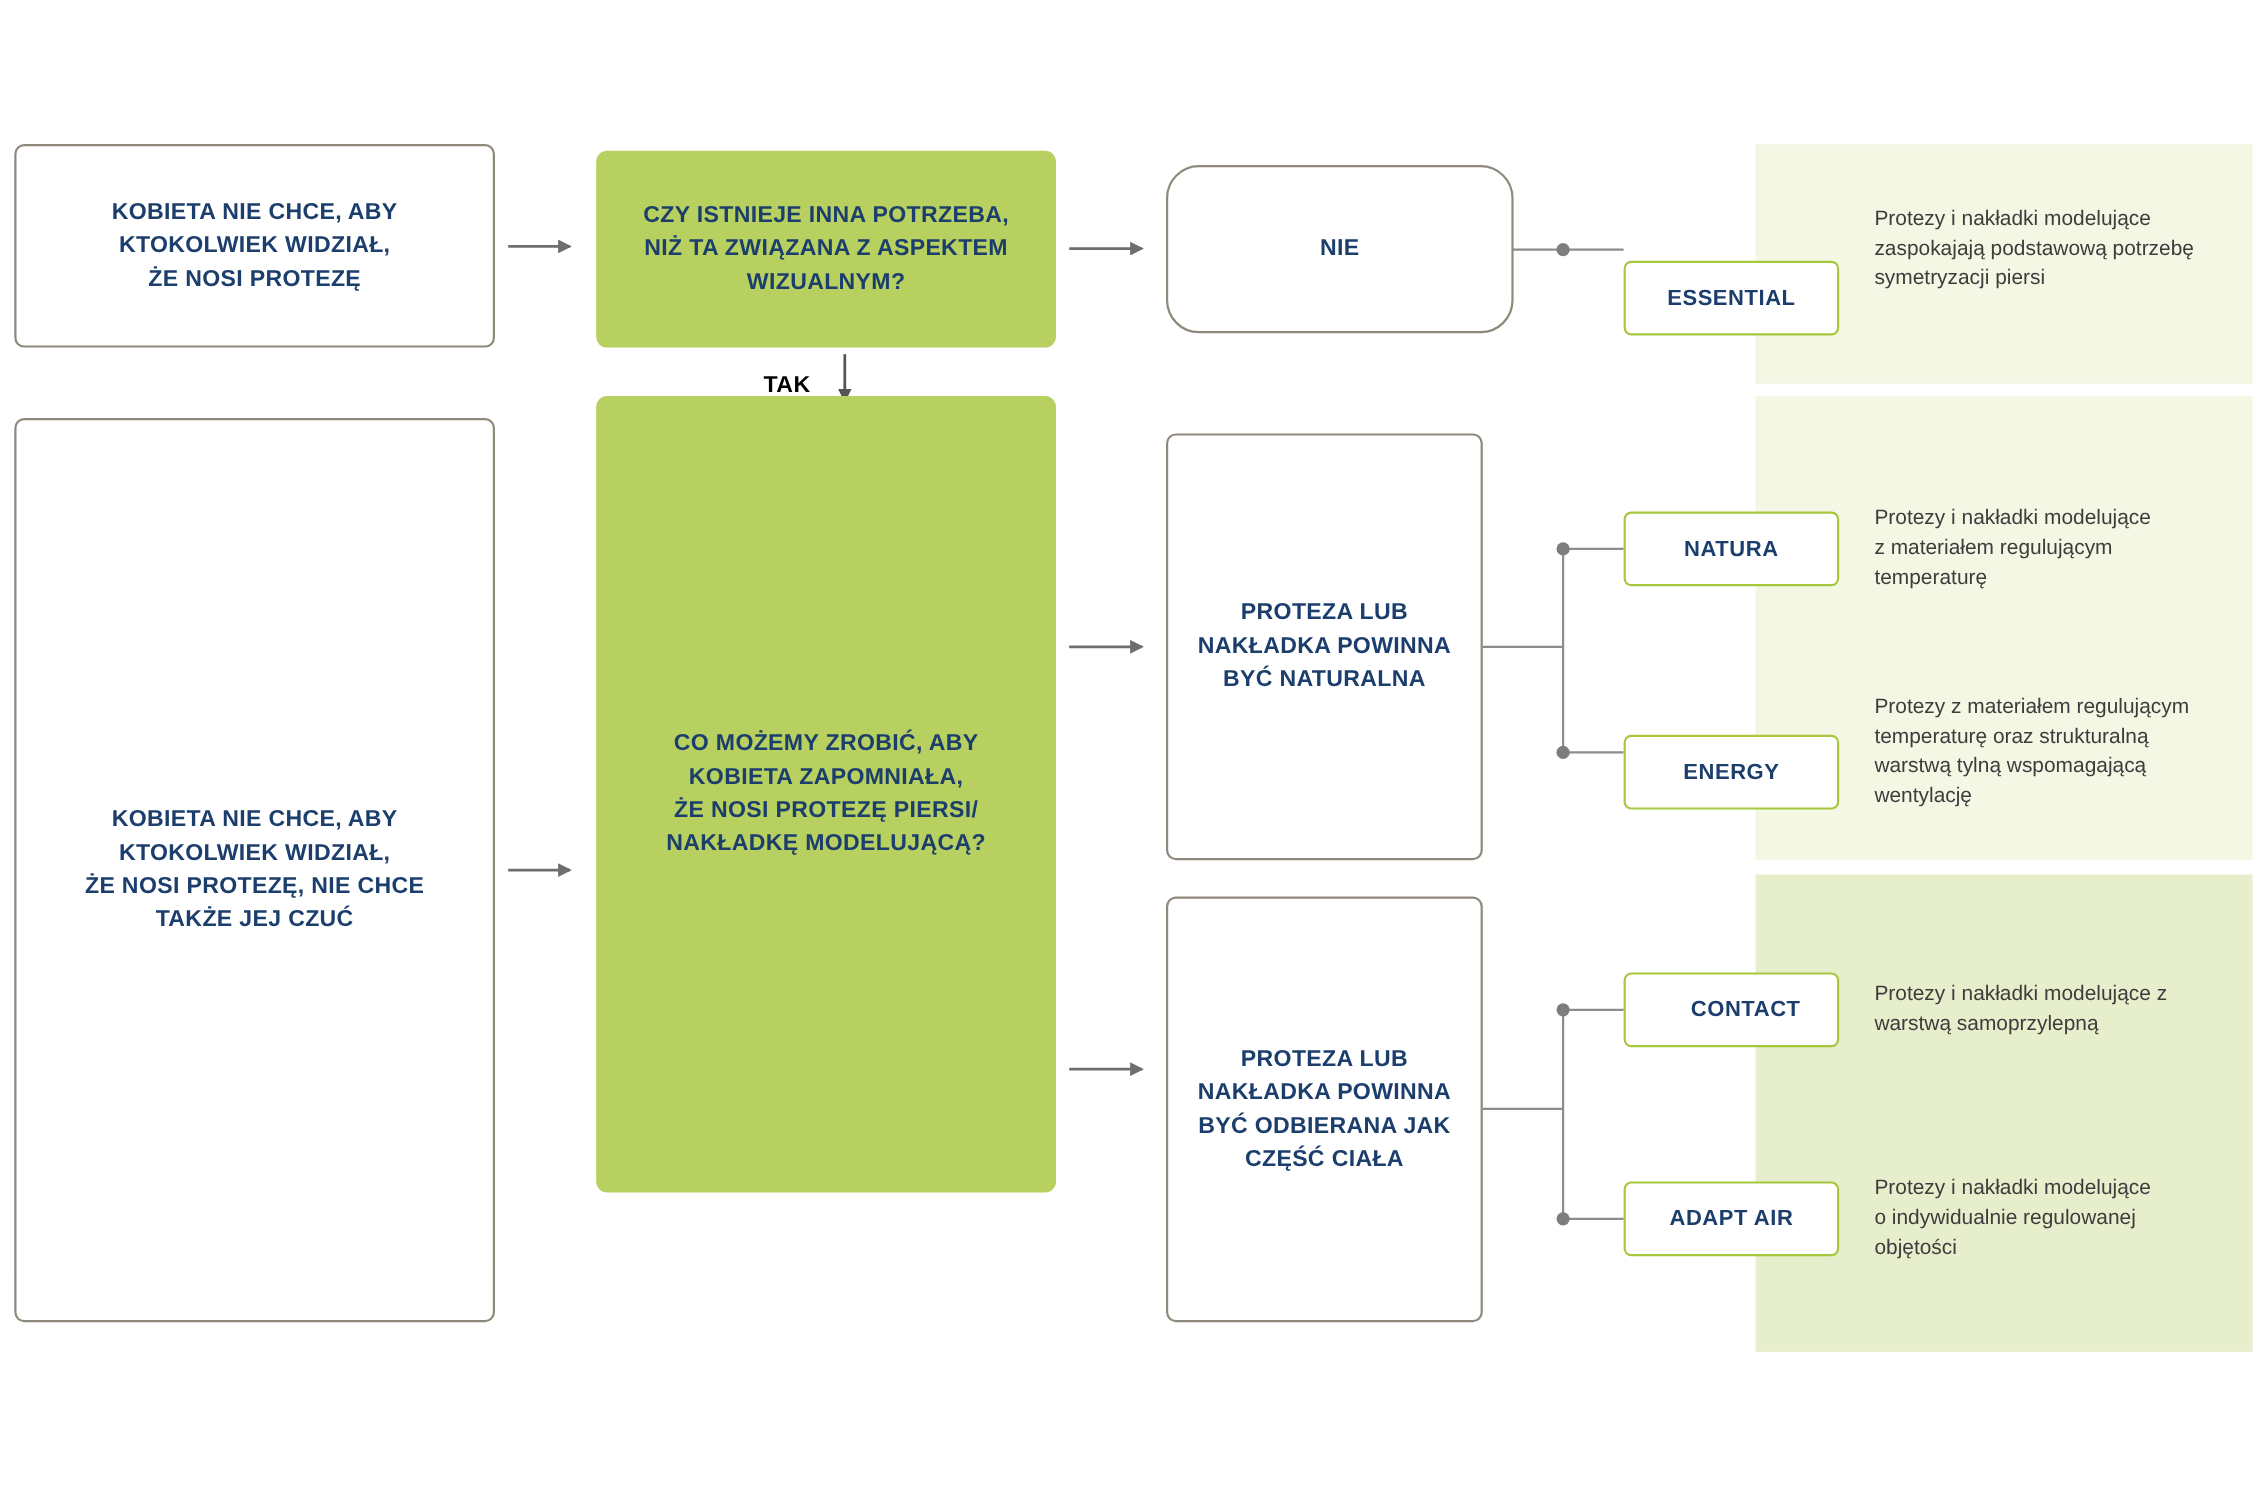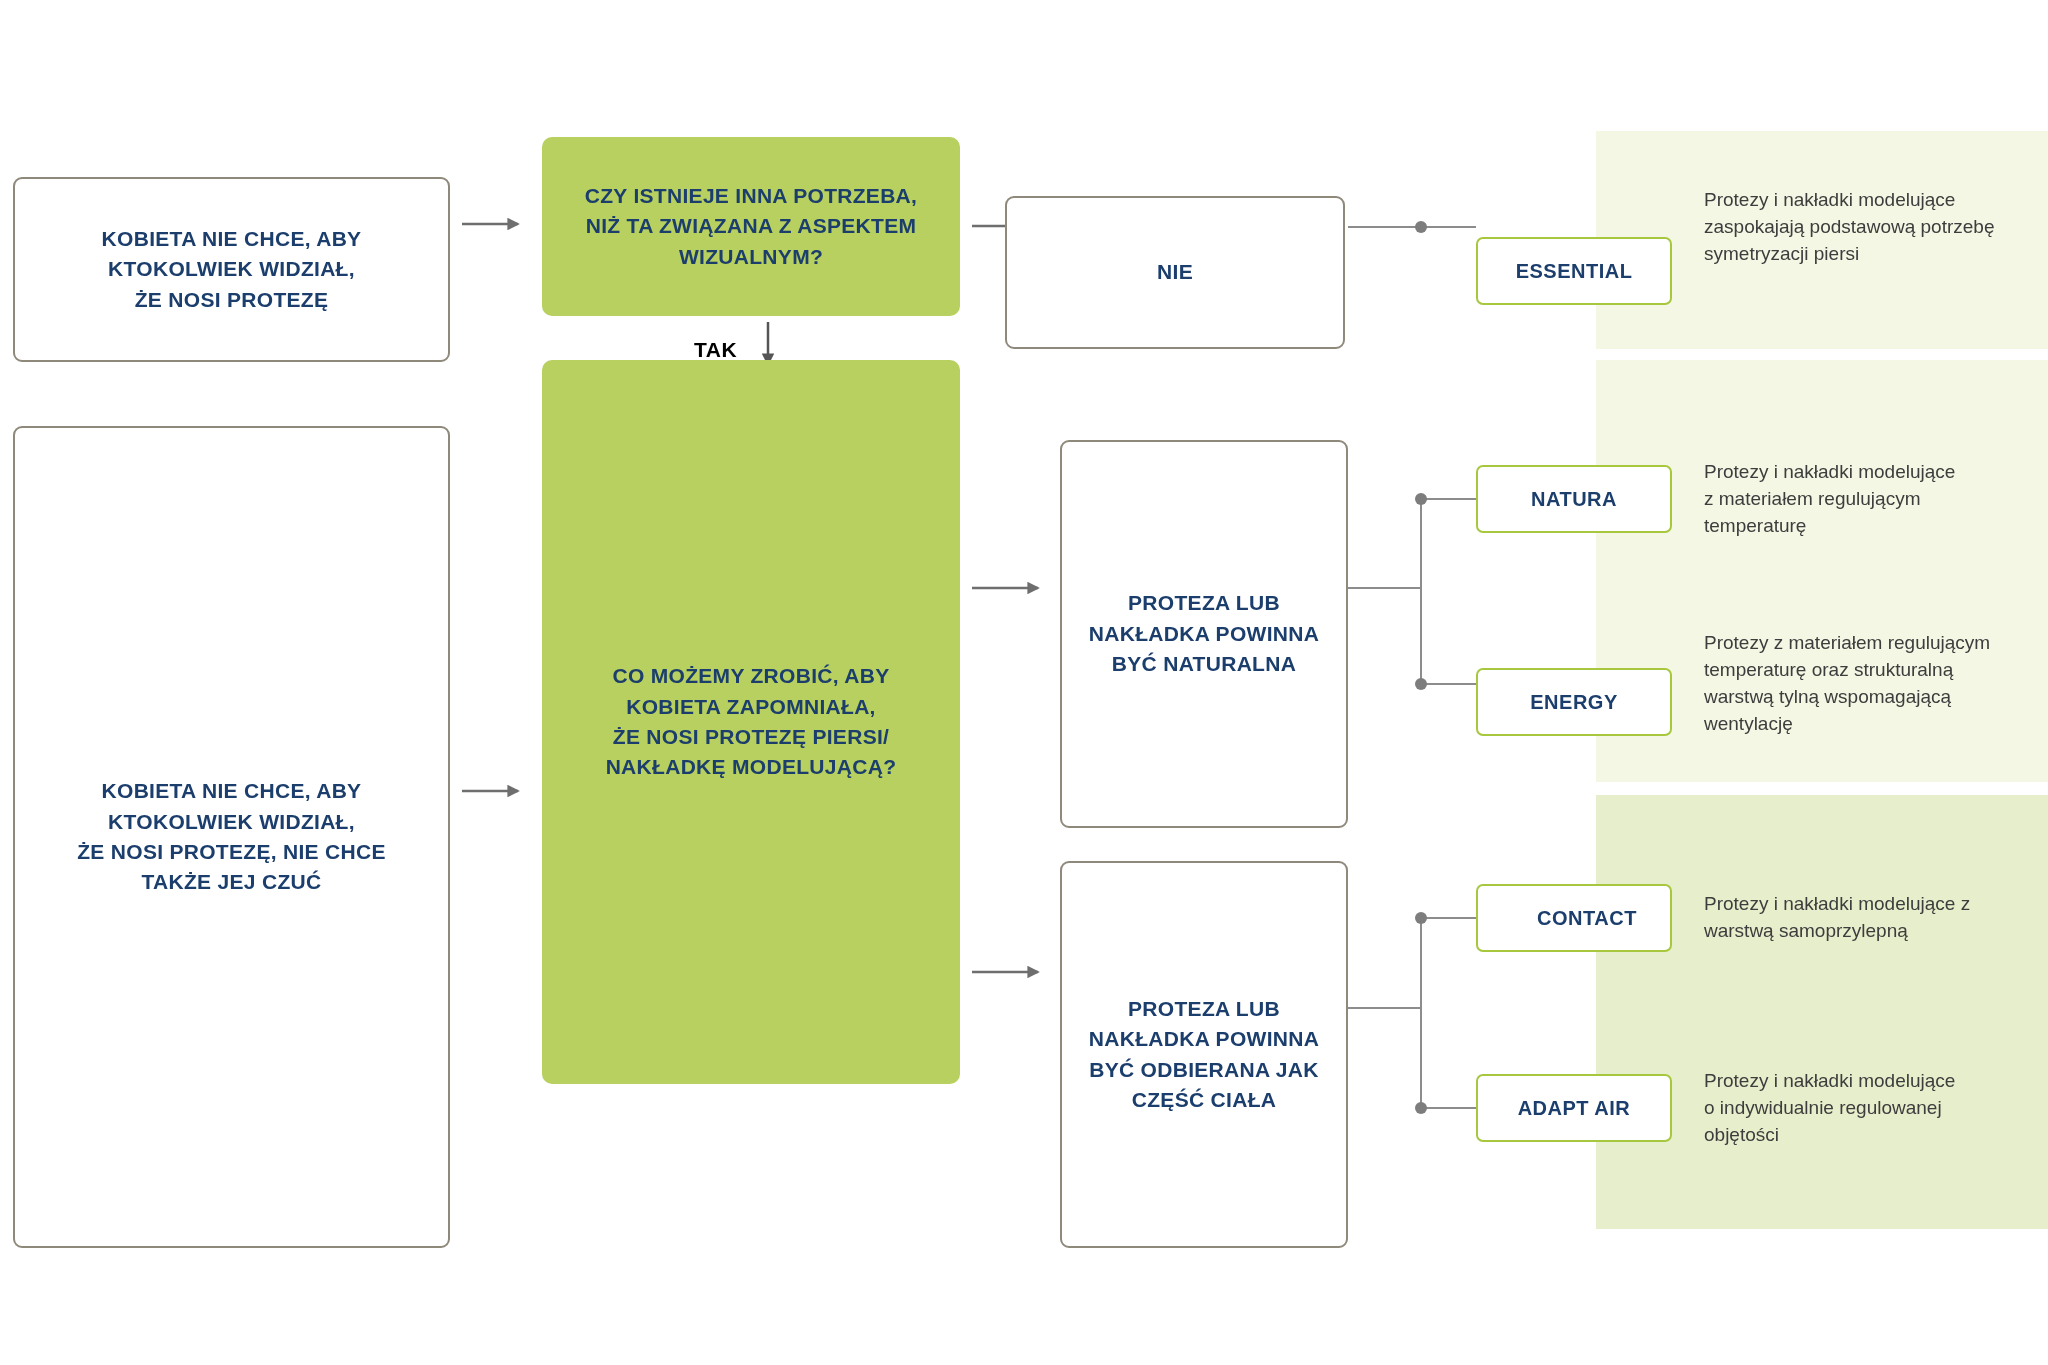--- a/index.html
+++ b/index.html
@@ -22,21 +22,20 @@
     border-radius:9px;
     display:flex;align-items:center;justify-content:center;
     text-align:center;
     color:#1b3e6d;
     font-weight:700;
     font-size:21px;
     line-height:1.45;
     letter-spacing:0.3px;
     white-space:pre-line;
     box-sizing:border-box;
-    margin-top:46px;
   }
   .gbox{
     position:absolute;
     background:#b7d05f;
     border:none;
     border-radius:10px;
     display:flex;align-items:center;justify-content:center;
     text-align:center;
     color:#1b3e6d;
     font-weight:700;
@@ -123,21 +122,21 @@
   </svg>
 
   <div class="wbox" style="left:13px;top:131px;width:437px;height:185px;">KOBIETA NIE CHCE, ABY
 KTOKOLWIEK WIDZIAŁ,
 ŻE NOSI PROTEZĘ</div>
 
   <div class="gbox" style="left:542px;top:137px;width:418px;height:179px;">CZY ISTNIEJE INNA POTRZEBA,
 NIŻ TA ZWIĄZANA Z ASPEKTEM
 WIZUALNYM?</div>
 
-  <div class="wbox" style="left:1005px;top:150px;width:340px;height:153px;">NIE</div>
+  <div class="wbox" style="left:1060px;top:150px;width:316px;height:153px;border-radius:30px;">NIE</div>
 
   <div class="pill" style="left:1476px;top:193px;margin-top:44px;">ESSENTIAL</div>
 
   <div class="desc" style="top:227px;">Protezy i nakładki modelujące
 zaspokajają podstawową potrzebę
 symetryzacji piersi</div>
 
   <div class="tak">TAK</div>
 
   <div class="wbox" style="left:13px;top:380px;width:437px;height:822px;">KOBIETA NIE CHCE, ABY

